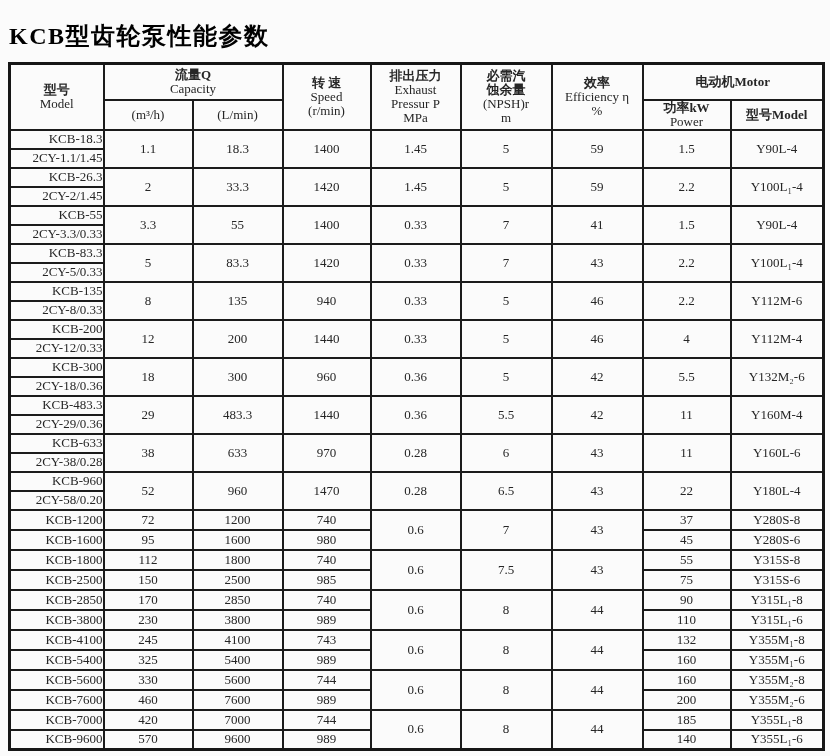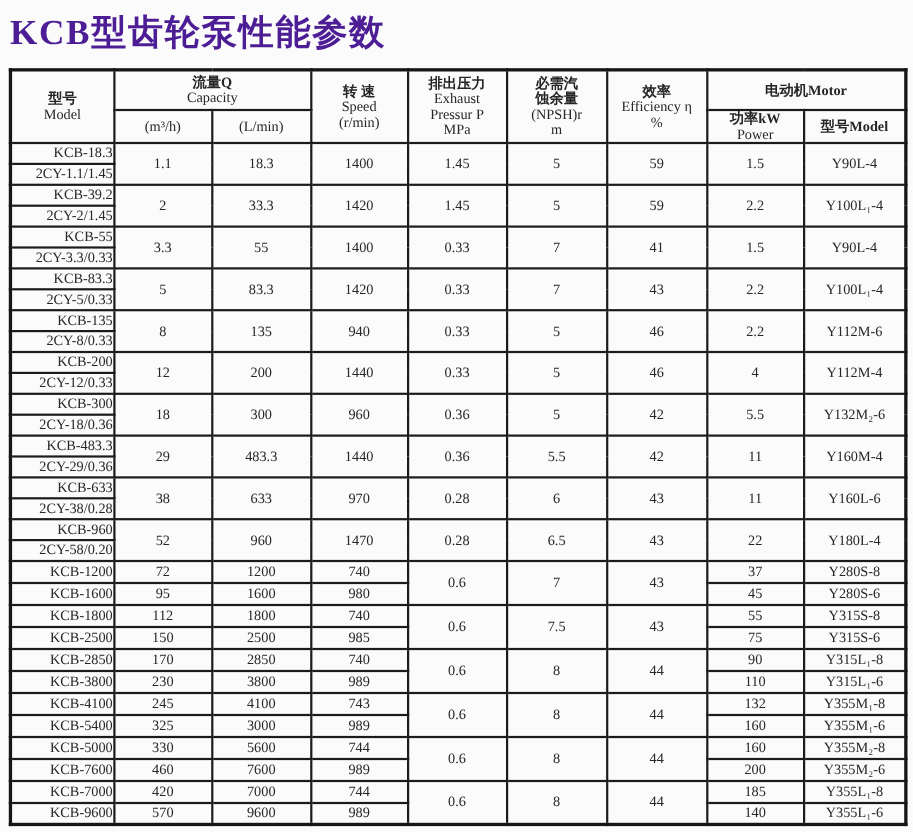--- a/index.html
+++ b/index.html
@@ -5,23 +5,23 @@
   html,body{margin:0;padding:0;}
   body{
     width:830px;height:756px;
     background:#fbfbfb;
     font-family:"Liberation Serif","DejaVu Serif",serif;
     color:#262626;
     position:relative;
     overflow:hidden;
   }
   .page-title{
-    position:absolute;left:9px;top:8px;
-    font-size:32px;font-weight:bold;letter-spacing:1.5px;
-    color:#4c1d95;
+    position:absolute;left:9px;top:20px;
+    font-size:24px;font-weight:bold;letter-spacing:1.5px;
+    color:#000000;
   }
   table.spec{
     position:absolute;left:8px;top:62px;
     width:814px;
     border-collapse:collapse;
     table-layout:fixed;
     border:3px solid #161616;
   }
   .spec th,.spec td{
     border:2px solid #1b1b1b;
@@ -123,21 +123,21 @@
     <td rowspan="2">5</td>
     <td rowspan="2">59</td>
     <td rowspan="2">1.5</td>
     <td rowspan="2">Y90L-4</td>
   </tr>
   <tr class="p-b">
         <td class="model-cell thin-t">2CY-1.1/1.45</td>
       </tr>
 
   <tr class="p-a">
-    <td class="model-cell thin-b">KCB-39.2</td>
+    <td class="model-cell thin-b">KCB-26.3</td>
     <td rowspan="2">2</td>
     <td rowspan="2">33.3</td>
     <td rowspan="2">1420</td>
     <td rowspan="2">1.45</td>
     <td rowspan="2">5</td>
     <td rowspan="2">59</td>
     <td rowspan="2">2.2</td>
     <td rowspan="2">Y100L₁-4</td>
   </tr>
   <tr class="p-b">
@@ -331,28 +331,28 @@
     <td class="thin-b">743</td>
     <td rowspan="2">0.6</td>
     <td rowspan="2">8</td>
     <td rowspan="2">44</td>
     <td class="thin-b">132</td>
     <td class="thin-b">Y355M₁-8</td>
   </tr>
   <tr class="g-b">
     <td class="model-cell thin-t">KCB-5400</td>
     <td class="thin-t">325</td>
-    <td class="thin-t">3000</td>
+    <td class="thin-t">5400</td>
     <td class="thin-t">989</td>
     <td class="thin-t">160</td>
     <td class="thin-t">Y355M₁-6</td>
   </tr>
 
   <tr class="g-a">
-    <td class="model-cell thin-b">KCB-5000</td>
+    <td class="model-cell thin-b">KCB-5600</td>
     <td class="thin-b">330</td>
     <td class="thin-b">5600</td>
     <td class="thin-b">744</td>
     <td rowspan="2">0.6</td>
     <td rowspan="2">8</td>
     <td rowspan="2">44</td>
     <td class="thin-b">160</td>
     <td class="thin-b">Y355M₂-8</td>
   </tr>
   <tr class="g-b">

